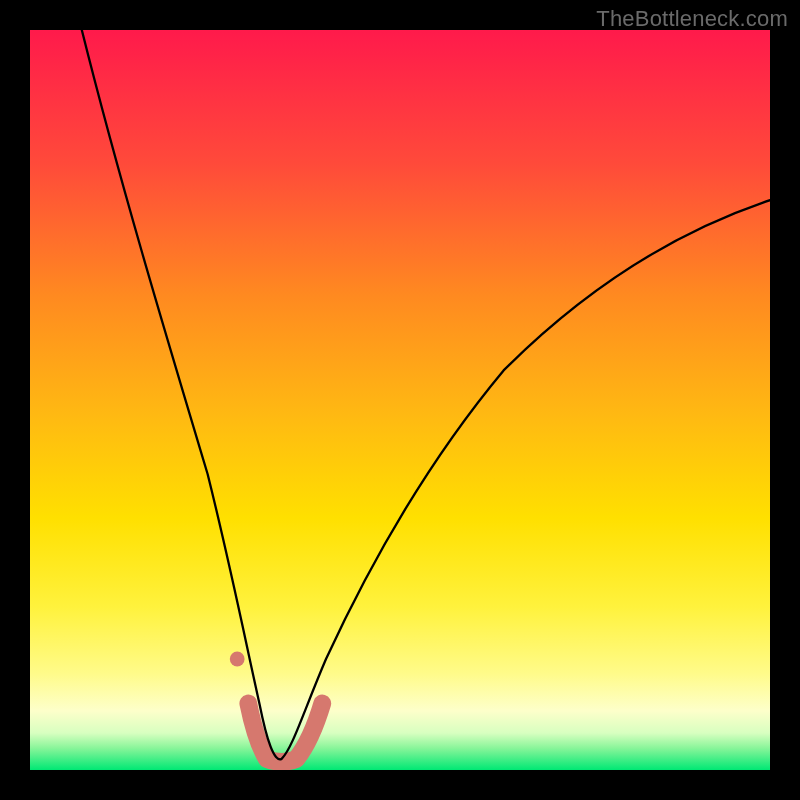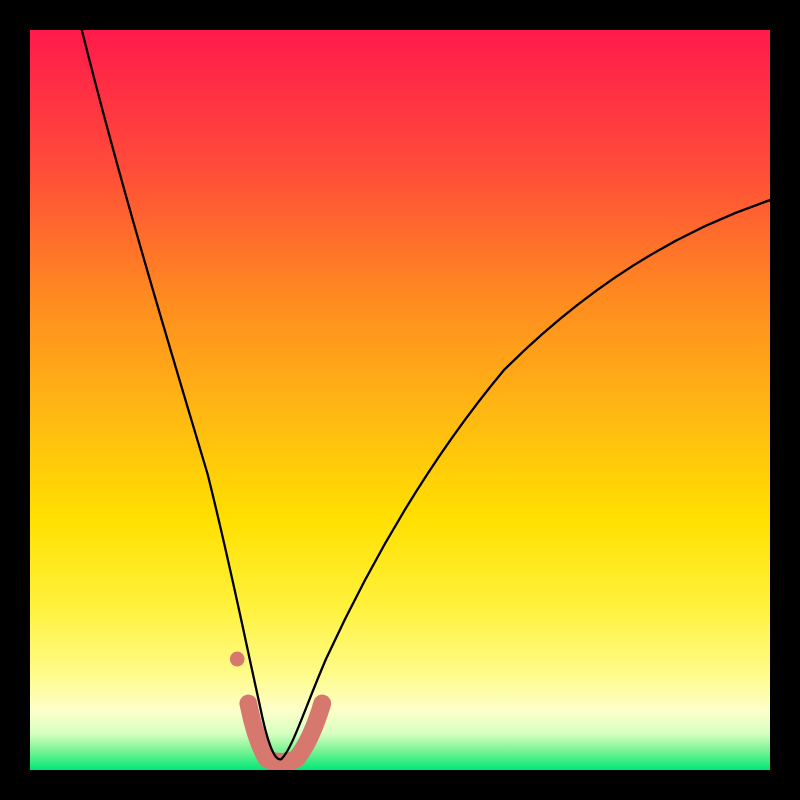--- a/index.html
+++ b/index.html
@@ -88,13 +88,14 @@
                C 12 20, 18 40, 24 60
                C 27 72, 29 82, 31 91
                C 32 96, 33 99, 34 98.5
                C 35.5 97, 37 92, 40 85
                C 46 72, 54 58, 64 46
                C 76 34, 88 27, 100 23" fill="none" stroke="#000" stroke-width="0.31" stroke-linecap="round" stroke-linejoin="round"></path>
     </svg>
 
   </div>
 
+  <div class="watermark">TheBottleneck.com</div>
 </div>
 
 </body></html>

